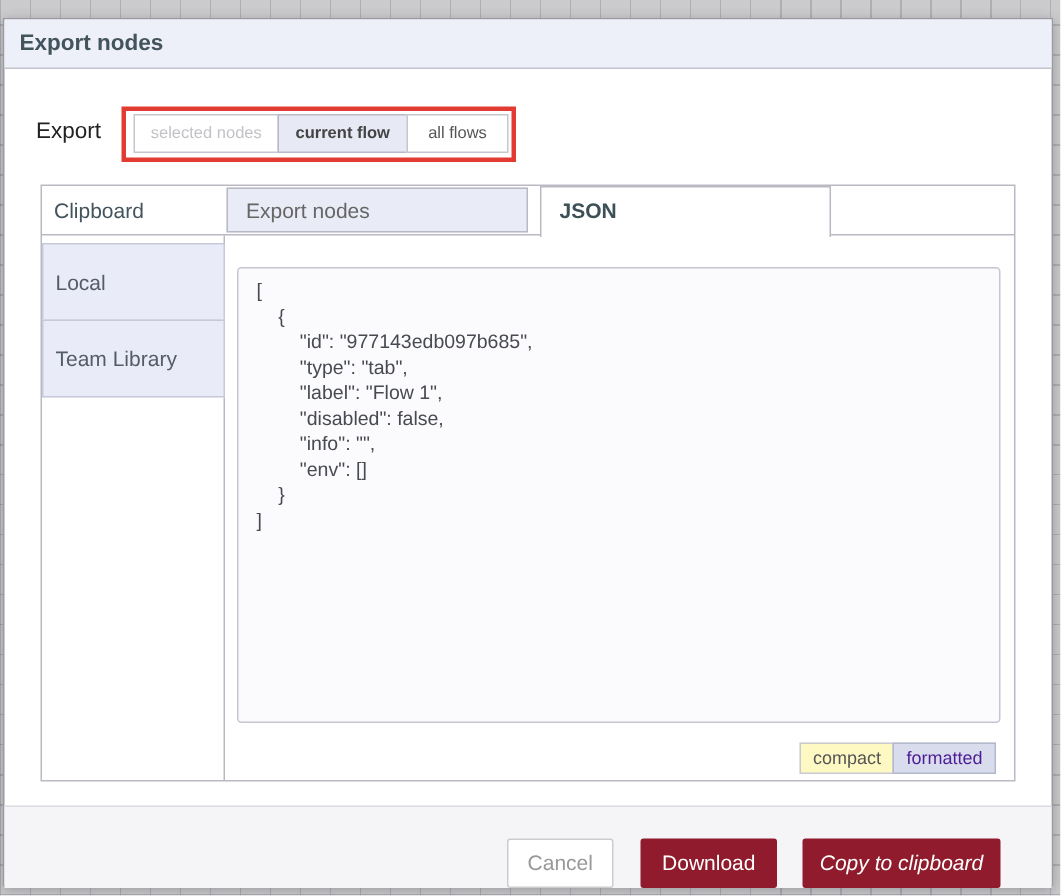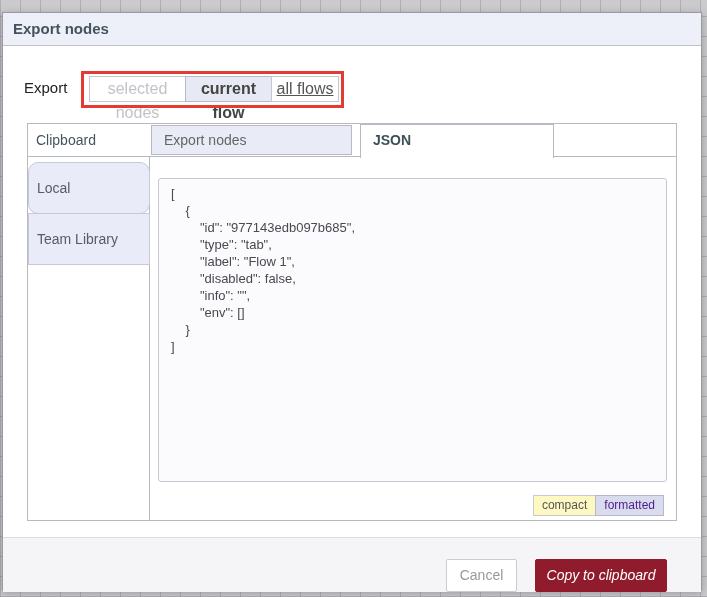--- a/index.html
+++ b/index.html
@@ -24,27 +24,27 @@
   .export-label {
     position:absolute; left:21px; top:62px; height:26px; line-height:26px;
     font-size:15px; color:#222;
   }
   .annotation-box {
     position:absolute; left:78px; top:58px; width:263px; height:37px;
     border:3px solid #e23b31; z-index:6; pointer-events:none;
   }
   .scope-group { position:absolute; left:86px; top:63px; display:flex; z-index:5; }
   .scope-btn {
-    height:26px; line-height:24px; text-align:center; font-size:16px;
+    height:26px; line-height:24px; text-align:center; font-size:11px;
     background:#fff; border:1px solid #c6c6ce; color:#555; cursor:pointer;
   }
   .scope-btn + .scope-btn { margin-left:-1px; }
   .scope-btn.disabled { color:#c2c2c8; }
   .scope-btn.selected { background:#e7e9f5; color:#444; border-color:#b9b9c6;font-weight:bold; }
-  .w-selnodes { width:97px; } .w-curflow { width:87px; } .w-allflows { width:68px;text-decoration:underline; }
+  .w-selnodes { width:97px; } .w-curflow { width:87px; } .w-allflows { width:68px; }
 
   .main-box {
     position:absolute; left:24px; top:110px; width:650px; height:398px;
     border:1px solid #b9b9c3; background:#fff;
   }
   .tab-strip {
     position:absolute; left:0; top:0; width:100%; height:33px;
     border-bottom:1px solid #b9b9c3;
   }
   .clipboard-label {
@@ -64,21 +64,21 @@
   }
   .sidebar {
     position:absolute; left:0; top:33px; bottom:0; width:122px;
     border-right:1px solid #b9b9c3;
   }
   .side-item {
     position:absolute; left:0; width:122px; height:52px;
     background:#e9ecf8; border:1px solid #c7c9da;
     line-height:50px; padding-left:8px; font-size:14px; color:#555c66; cursor:pointer;
   }
-  .side-item.local { top:5px;border-radius:10px; }
+  .side-item.local { top:5px; }
   .side-item.teamlib { top:56px; }
 
   .json-area {
     position:absolute; left:130px; top:54px; width:509px; height:304px;
     background:#fbfbfd; border:1px solid #c6c6d2; border-radius:3px;
     padding:6px 12px; overflow:hidden;
   }
   .json-area pre {
     font-family:"Liberation Sans", sans-serif;
     font-size:13px; line-height:17px; color:#474a51; white-space:pre;
@@ -157,17 +157,18 @@
 
       <div class="format-group">
         <button class="format-btn">compact</button>
         <button class="format-btn selected">formatted</button>
       </div>
 
     </div>
 
     <div class="dialog-footer">
       <button class="footer-btn btn-cancel">Cancel</button>
+      <button class="footer-btn btn-download">Download</button>
       <button class="footer-btn btn-copy">Copy to clipboard</button>
     </div>
 
   </div>
 </div>
 
 </body></html>

